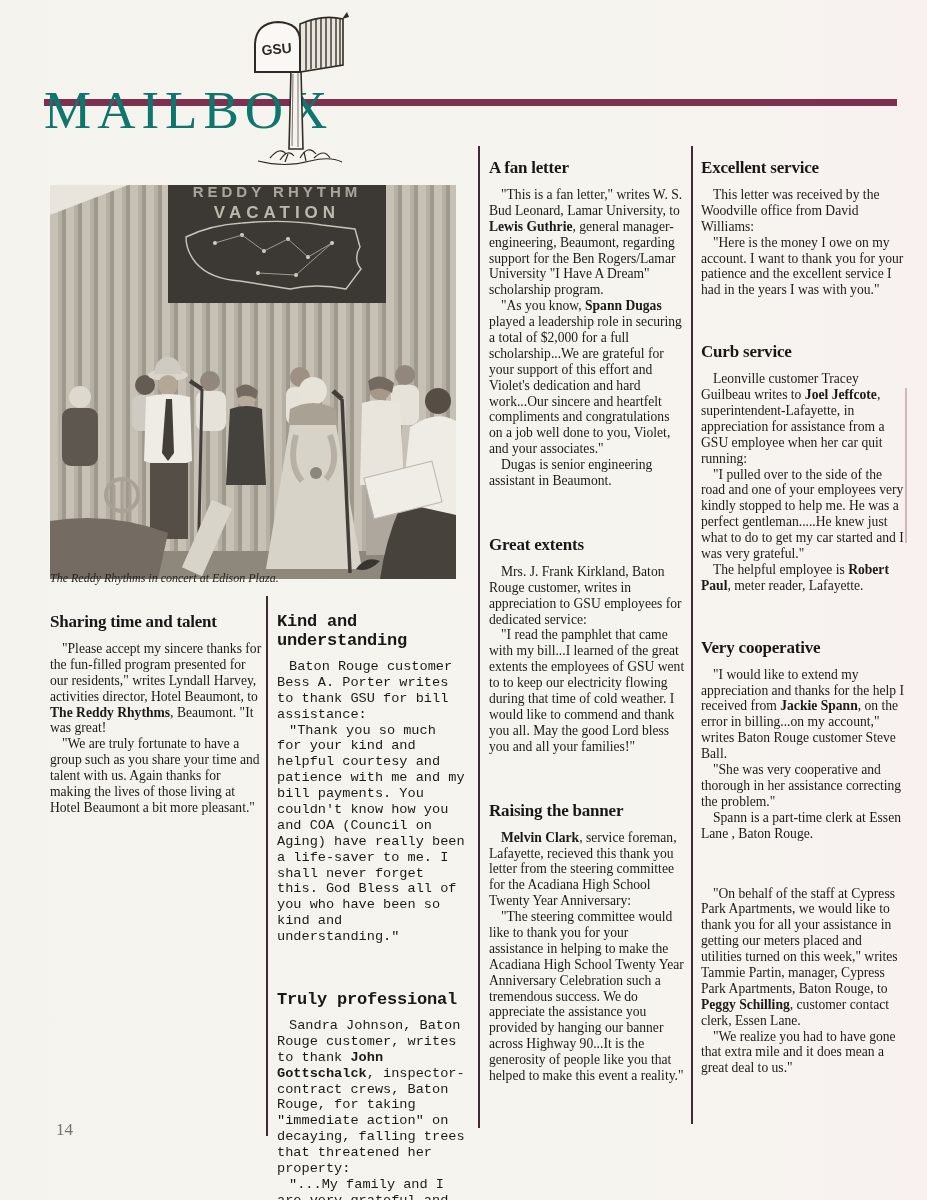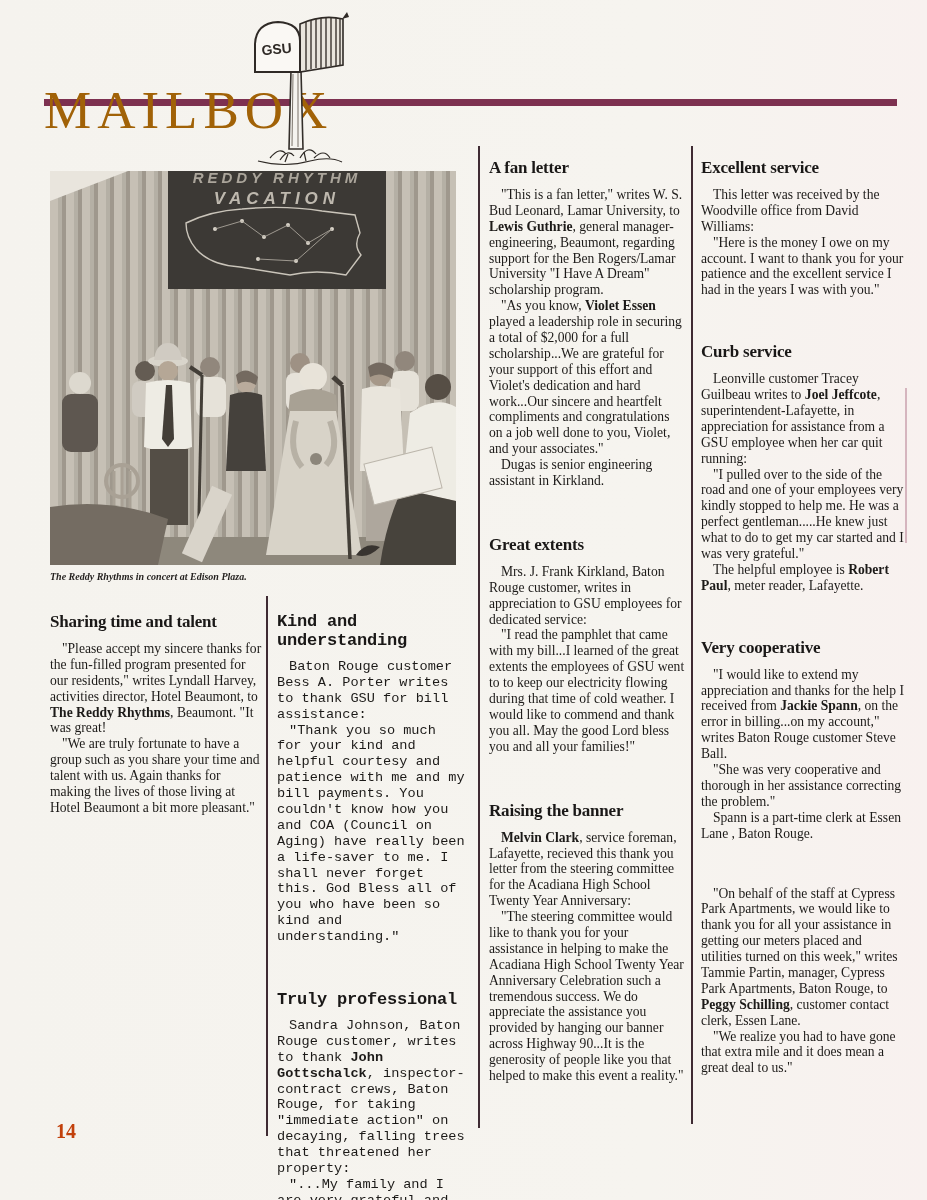--- a/index.html
+++ b/index.html
@@ -4,32 +4,32 @@
 <style>
   html,body{margin:0;padding:0;}
   body{
     width:927px;height:1200px;position:relative;overflow:hidden;
     background:linear-gradient(90deg,#f5f3ee 0%,#f6f4ef 70%,#f8f1ef 100%);
     font-family:"Liberation Serif","DejaVu Serif",serif;
     color:#201d1b;
   }
   .page-title{
     position:absolute;left:44px;top:48px;
-    font-size:53px;font-weight:400;letter-spacing:6px;color:#a16207;
+    font-size:53px;font-weight:400;letter-spacing:6px;color:#0f766e;
     line-height:1;z-index:2;
   }
   .title-rule{
     position:absolute;left:44px;top:99px;width:853px;height:7px;
     background:#7d3150;z-index:1;
   }
   .mailbox-svg{position:absolute;left:230px;top:8px;z-index:3;}
-  .photo-wrap{position:absolute;left:50px;top:171px;width:406px;height:306px;background:#b6b0a6;font-style:italic;}
+  .photo-wrap{position:absolute;left:50px;top:185px;width:406px;height:306px;background:#b6b0a6;}
   .photo-caption{
     position:absolute;left:50px;top:571px;width:406px;
-    font-style:italic;font-weight:700;font-size:10px;color:#221f1d;
+    font-style:italic;font-weight:400;font-size:12px;color:#221f1d;
   }
   .col{position:absolute;}
   .col1{left:50px;top:612px;width:212px;}
   .col2{left:277px;top:612px;width:190px;font-family:Liberation Mono, monospace;}
   .col3{left:489px;top:158px;width:196px;}
   .col4{left:701px;top:158px;width:204px;}
   .article-heading{
     font-size:17px;font-weight:700;margin:0 0 9px 0;letter-spacing:-0.2px;color:#1a1817;
   }
   .article p{
@@ -37,21 +37,21 @@
   }
   .article b{font-weight:700;}
   .col2 .article+.article{margin-top:45px;}
   .col3 .article+.article{margin-top:46px;}
   .col4 .article+.article{margin-top:44px;}
   .divider{position:absolute;width:2px;background:#3f2b33;}
   .divider-1{left:266px;top:596px;height:540px;}
   .divider-2{left:478px;top:146px;height:982px;}
   .divider-3{left:691px;top:146px;height:978px;}
   .scan-line{position:absolute;left:905px;top:388px;width:2px;height:155px;background:#c9a0ae;opacity:.75;}
-  .page-number{position:absolute;left:56px;top:1120px;font-size:20px;font-weight:700;color:#c2410c;}
+  .page-number{position:absolute;left:56px;top:1120px;font-size:17px;font-weight:400;color:#737373;}
 </style>
 </head>
 <body>
 
 <h1 class="page-title">MAILBOX</h1>
 <div class="title-rule"></div>
 
 <svg class="mailbox-svg" width="135" height="158" viewBox="0 0 135 158">
 
   <path d="M61,62 L59,141 L73,141 L71,62 Z" fill="#f5f3ef" stroke="#332e2a" stroke-width="1.6"></path>
@@ -210,22 +210,22 @@
     <section class="article">
       <h2 class="article-heading">Truly professional</h2>
       <p>Sandra Johnson, Baton Rouge customer, writes to thank <b>John Gottschalck</b>, inspector-contract crews, Baton Rouge, for taking "immediate action" on decaying, falling trees that threatened her property:</p>
       <p>"...My family and I are very grateful and happy to be one of your customers.  You are truly a professional and that results in good business."</p>
     </section>
   </div>
 <div class="col col3">
     <section class="article">
       <h2 class="article-heading">A fan letter</h2>
       <p>"This is a fan letter," writes W. S. Bud Leonard, Lamar University, to <b>Lewis Guthrie</b>, general manager-engineering, Beaumont, regarding support for the Ben Rogers/Lamar University "I Have A Dream" scholarship program.</p>
-      <p>"As you know, <b>Violet Essen</b> played a leadership role in securing a total of $2,000 for a full scholarship...We are grateful for your support of this effort and Violet's dedication and hard work...Our sincere and heartfelt compliments and congratulations on a job well done to you, Violet, and your  associates."</p>
-      <p>Dugas is senior engineering assistant in Kirkland.</p>
+      <p>"As you know, <b>Spann Dugas</b> played a leadership role in securing a total of $2,000 for a full scholarship...We are grateful for your support of this effort and Violet's dedication and hard work...Our sincere and heartfelt compliments and congratulations on a job well done to you, Violet, and your  associates."</p>
+      <p>Dugas is senior engineering assistant in Beaumont.</p>
     </section>
     <section class="article">
       <h2 class="article-heading">Great extents</h2>
       <p>Mrs. J. Frank Kirkland, Baton Rouge customer, writes in appreciation to GSU employees for dedicated service:</p>
       <p>"I read the pamphlet that came with my bill...I learned of the great extents the employees of GSU went to to keep our electricity flowing during that time of cold weather.  I would like to commend and thank you all.  May the good Lord bless you and all your families!"</p>
     </section>
     <section class="article">
       <h2 class="article-heading">Raising the banner</h2>
       <p><b>Melvin Clark</b>, service foreman, Lafayette, recieved this thank you letter from the steering committee for the Acadiana High School Twenty Year Anniversary:</p>
       <p>"The steering committee would like to thank you for your assistance in helping to make the Acadiana High School Twenty Year Anniversary Celebration such a tremendous success.  We do appreciate the assistance you provided by hanging our banner across Highway 90...It is the generosity of people like you that helped to make this event a reality."</p>

